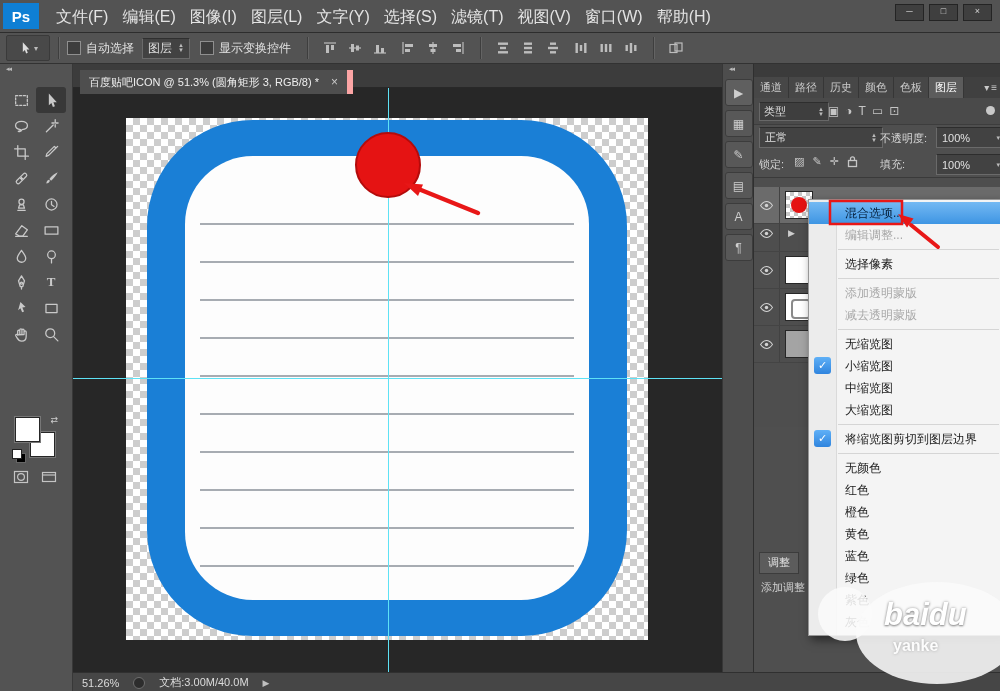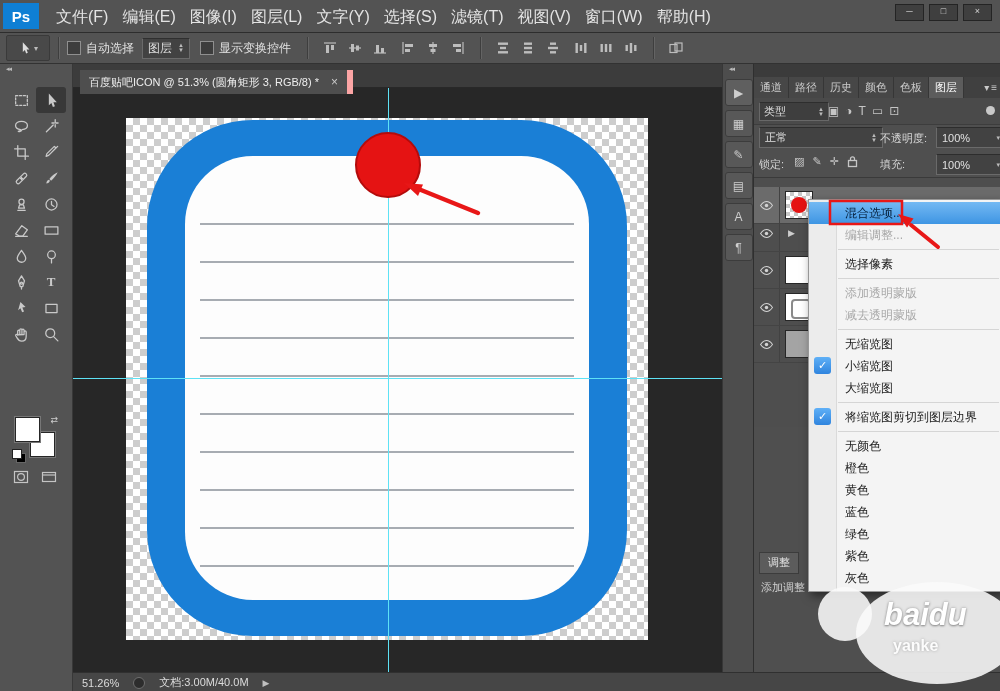--- a/index.html
+++ b/index.html
@@ -606,25 +606,27 @@
     <div class="mi hl"><span>混合选项...</span></div>
     <div class="mi dis"><span>编辑调整...</span></div>
     <div class="msep"></div>
     <div class="mi"><span>选择像素</span></div>
     <div class="msep"></div>
     <div class="mi dis"><span>添加透明蒙版</span></div>
     <div class="mi dis"><span>减去透明蒙版</span></div>
     <div class="msep"></div>
     <div class="mi"><span>无缩览图</span></div>
     <div class="mi"><span class="mchk">✓</span><span>小缩览图</span></div>
+    <div class="mi"><span>中缩览图</span></div>
     <div class="mi"><span>大缩览图</span></div>
     <div class="msep"></div>
     <div class="mi"><span class="mchk">✓</span><span>将缩览图剪切到图层边界</span></div>
     <div class="msep"></div>
     <div class="mi"><span>无颜色</span></div>
+    <div class="mi"><span>红色</span></div>
     <div class="mi"><span>橙色</span></div>
     <div class="mi"><span>黄色</span></div>
     <div class="mi"><span>蓝色</span></div>
     <div class="mi"><span>绿色</span></div>
     <div class="mi"><span>紫色</span></div>
     <div class="mi"><span>灰色</span></div>
   </div>
 
   <svg class="annos" viewBox="0 0 1000 691">
     <g stroke="#e81717" stroke-width="4.5" stroke-linecap="round">

